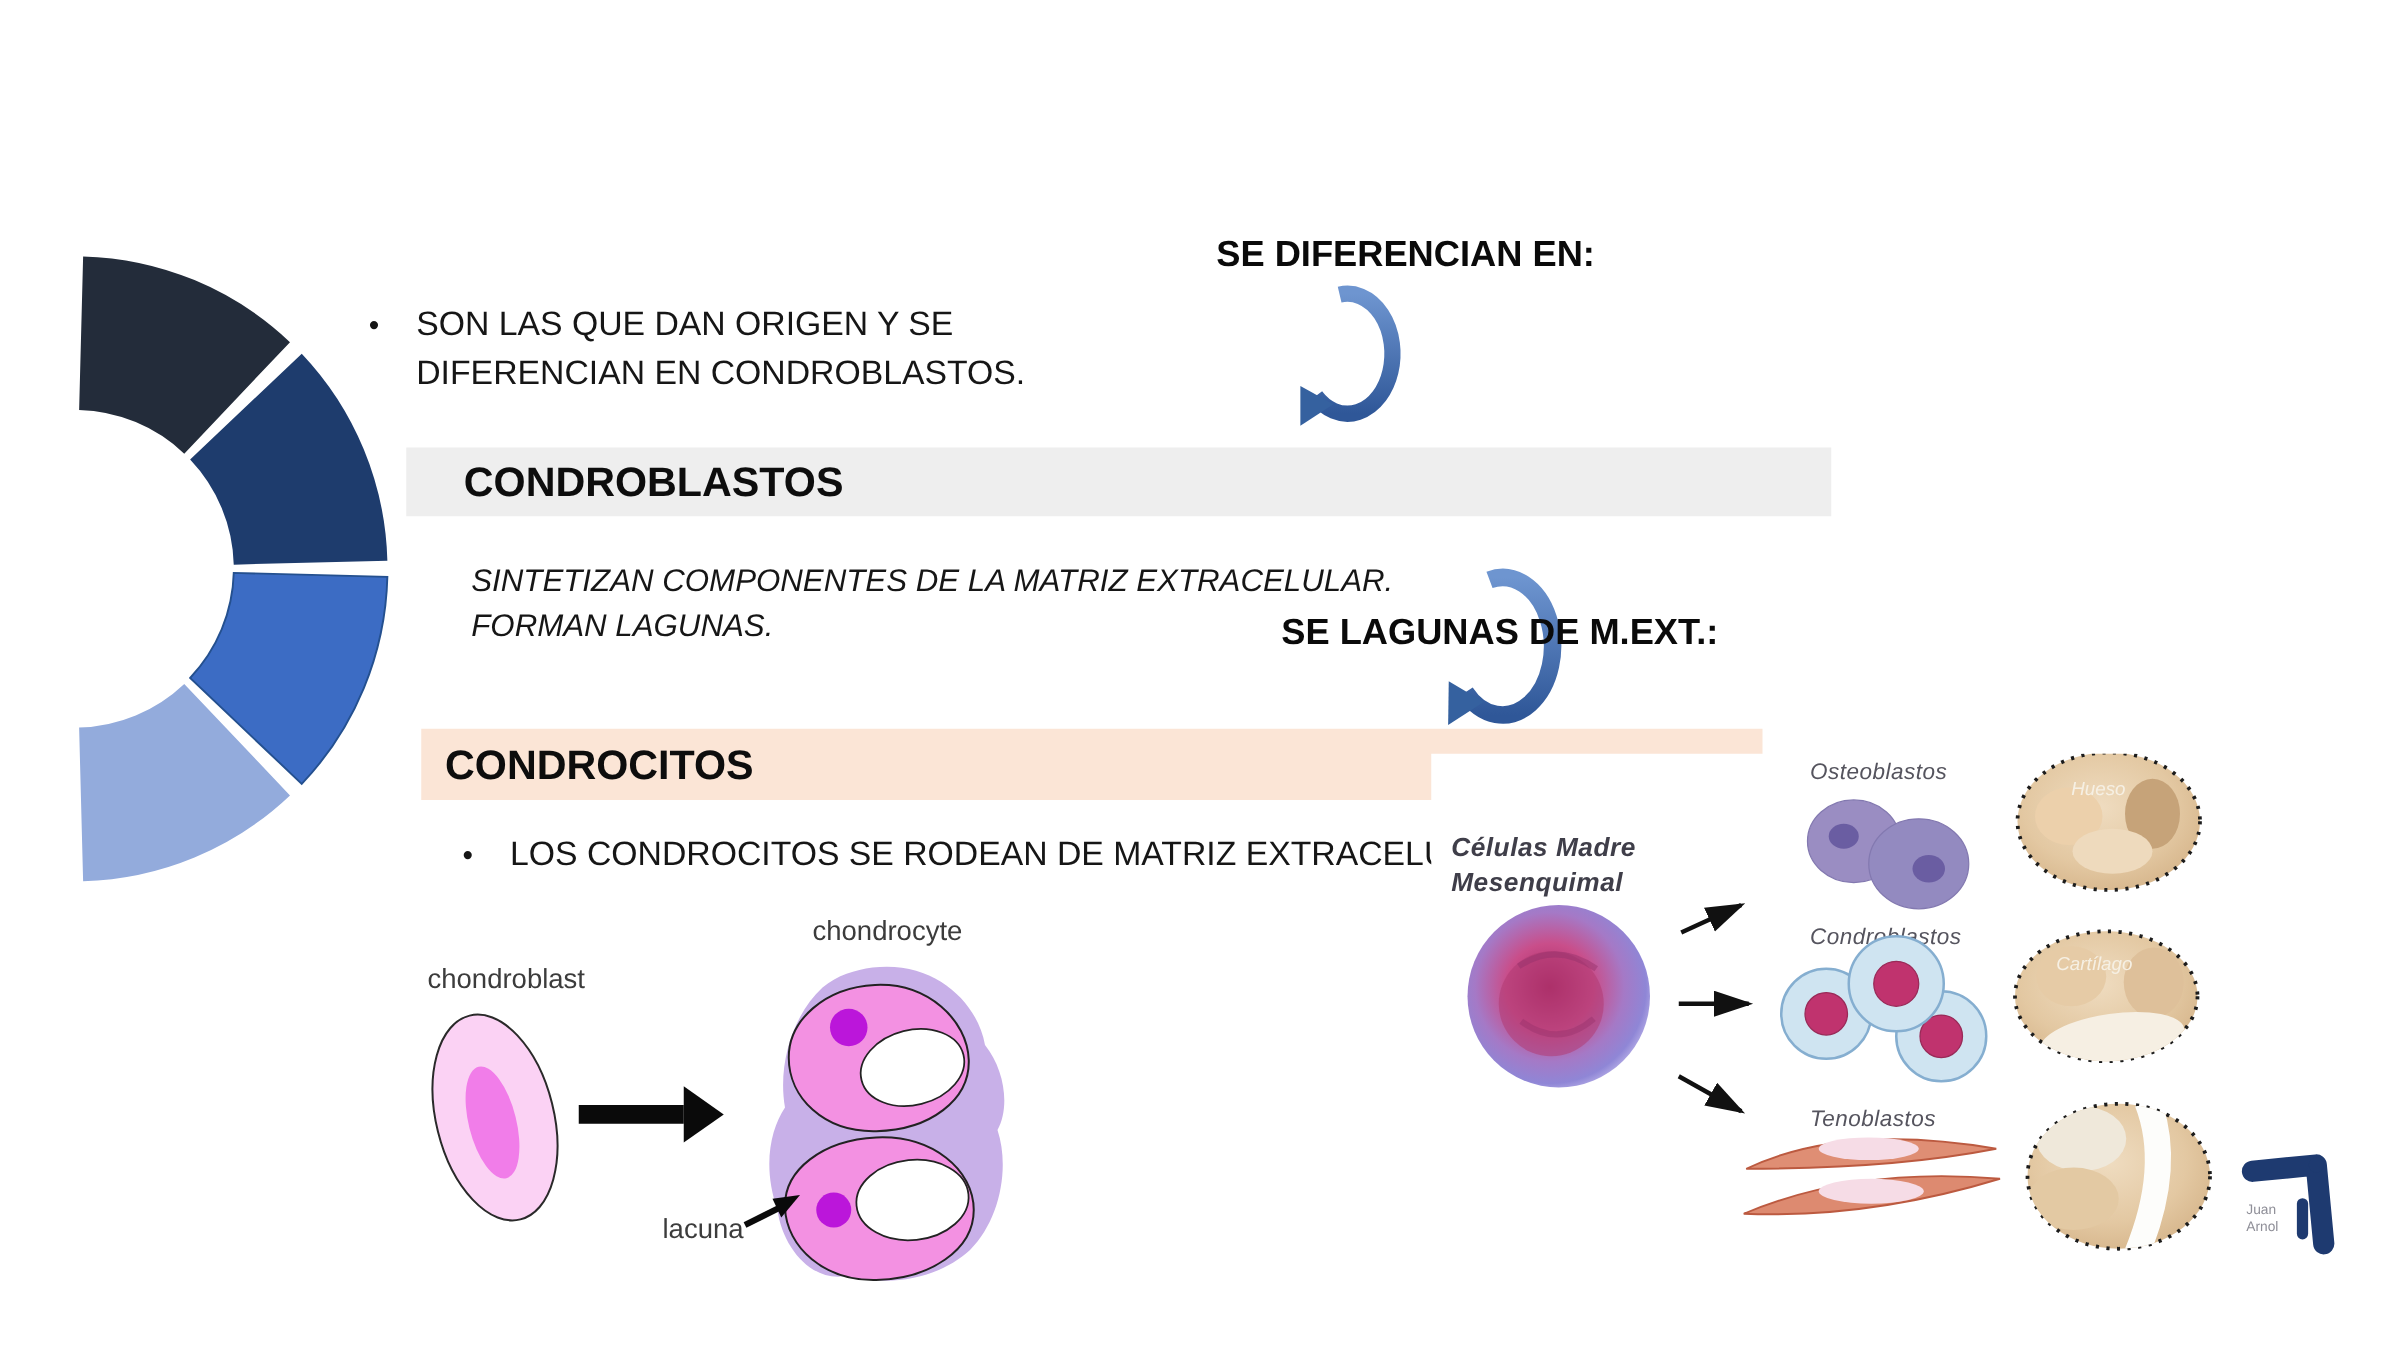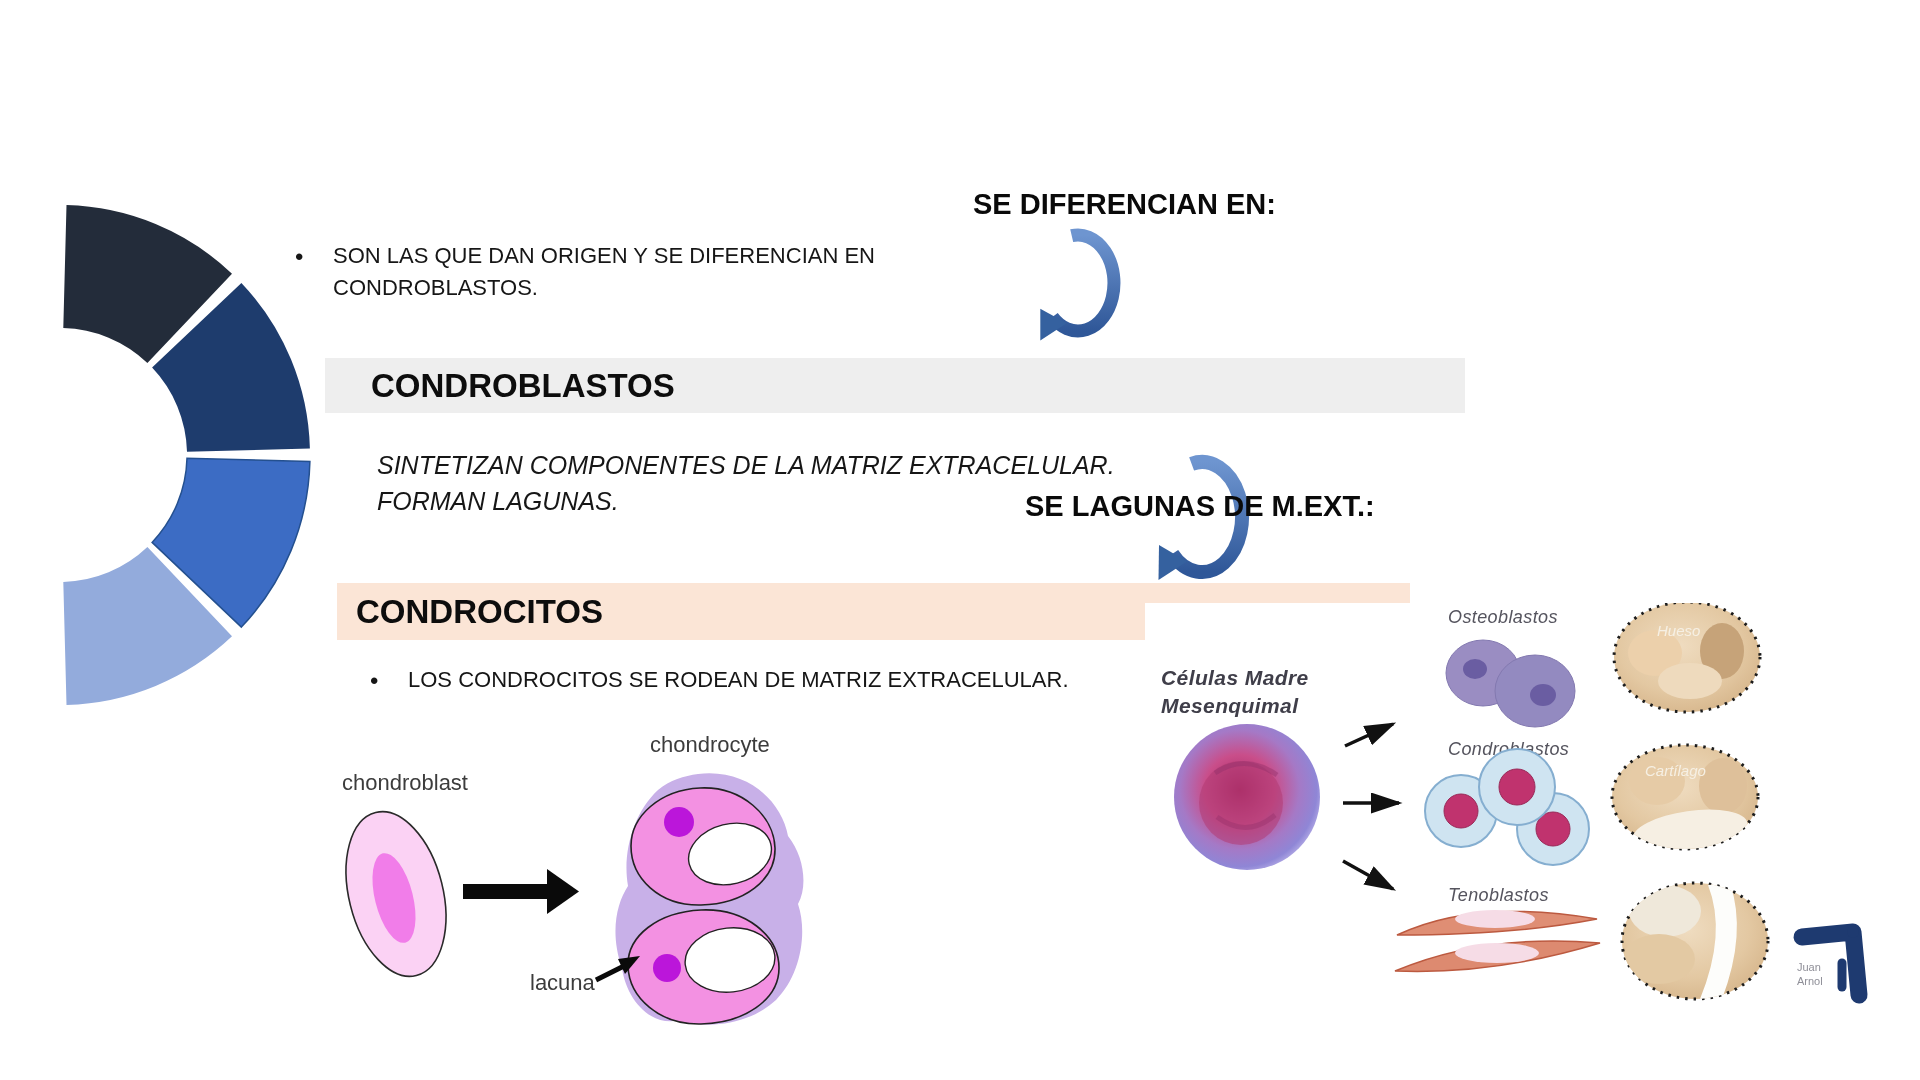--- a/index.html
+++ b/index.html
@@ -20,21 +20,21 @@
   .bar{position:absolute;display:flex;align-items:center;font-weight:bold;color:#0d0d0d;
        font-size:33px;box-sizing:border-box;}
   #bar1{left:160px;top:147px;width:1121px;height:57px;background:#dbe7f4;padding-left:32px;}
   #bar2{left:325px;top:358px;width:1140px;height:55px;background:#eeeeee;padding-left:46px;}
   #bar3{left:337px;top:583px;width:1073px;height:57px;background:#fbe5d6;padding-left:19px;}
 
   .annotation{position:absolute;font-weight:bold;font-size:29px;color:#0a0a0a;z-index:3;white-space:nowrap;}
   #anno1{left:933px;top:188px;margin-left:40px;}
   #anno2{left:1025px;top:490px;}
 
-  .bullet-row{position:absolute;display:flex;color:#161616;font-size:22px;line-height:1.45;z-index:2;}
+  .bullet-row{position:absolute;display:flex;color:#161616;font-size:27px;line-height:1.45;z-index:2;}
   .bullet-marker{width:38px;flex:0 0 38px;}
   .bullet-marker::before{content:"•";font-size:24px;}
   #bullet1{left:295px;top:240px;}
   #bullet1 .bullet-text{width:600px;}
   #bullet2{left:370px;top:664px;}
   #bullet2 .bullet-text{width:920px;}
 
   .body-lines{position:absolute;left:377px;top:448px;font-size:25px;line-height:1.42;
               color:#161616;z-index:2;font-style:italic;}
 

